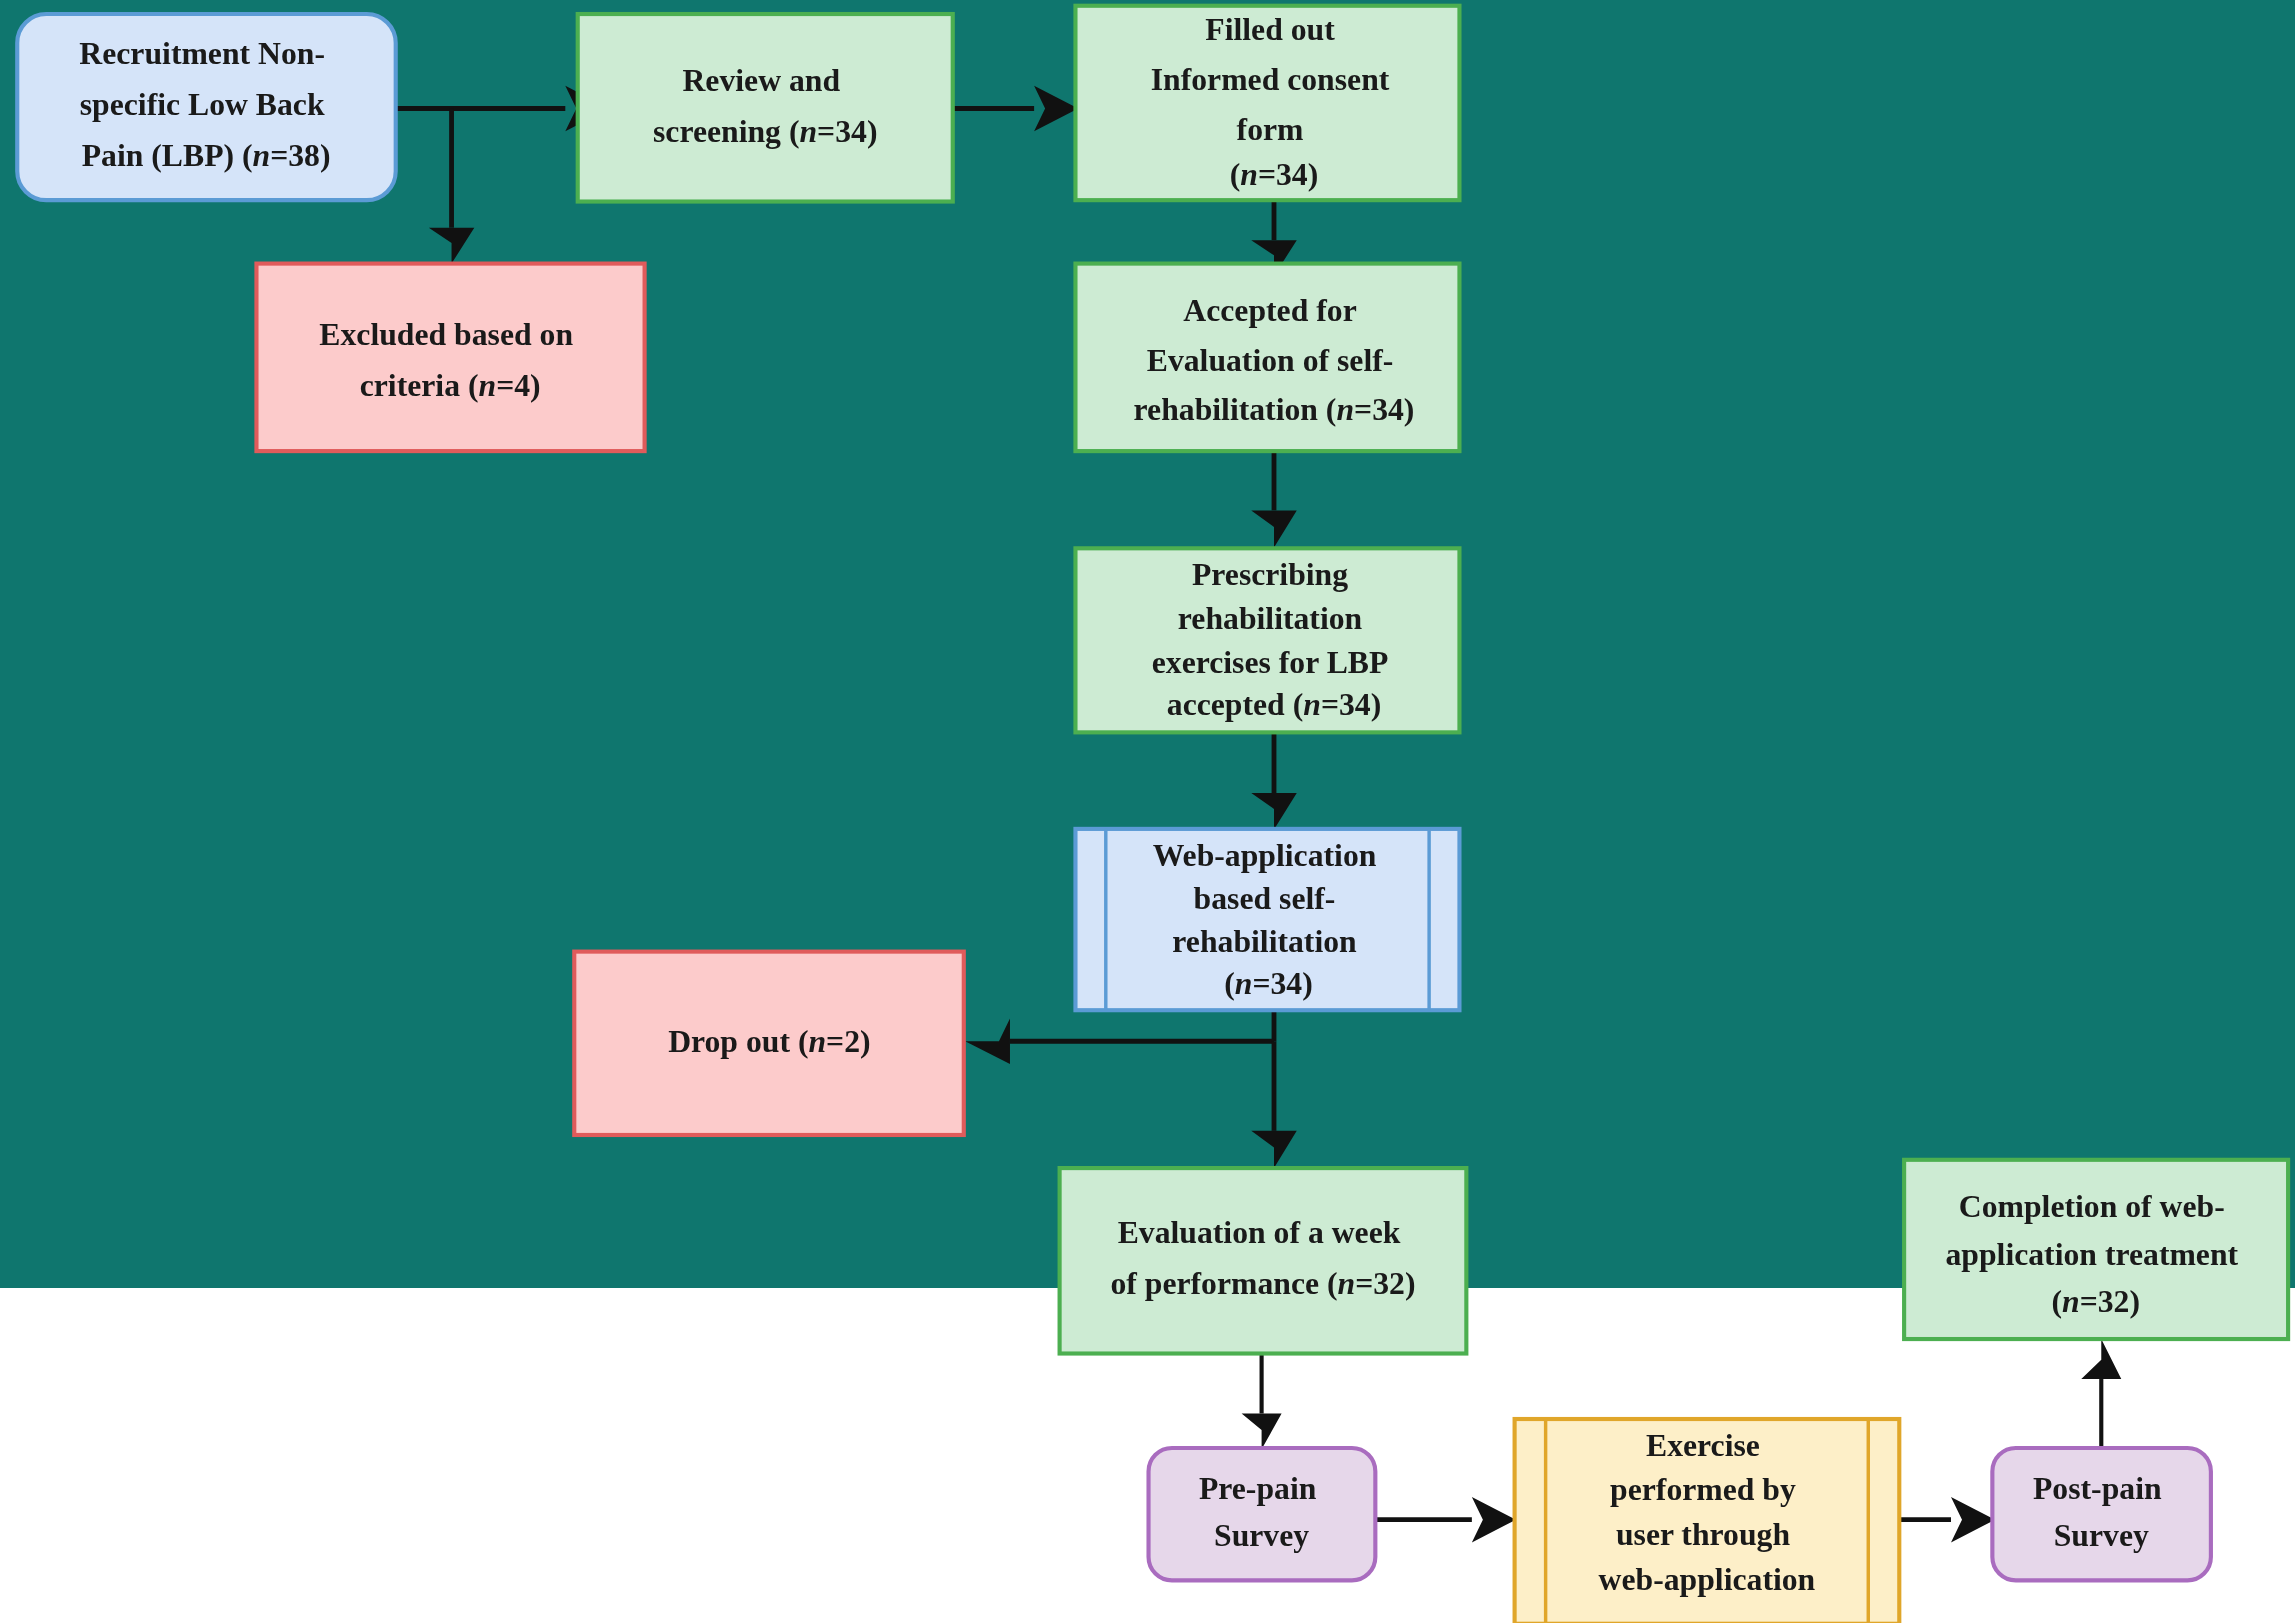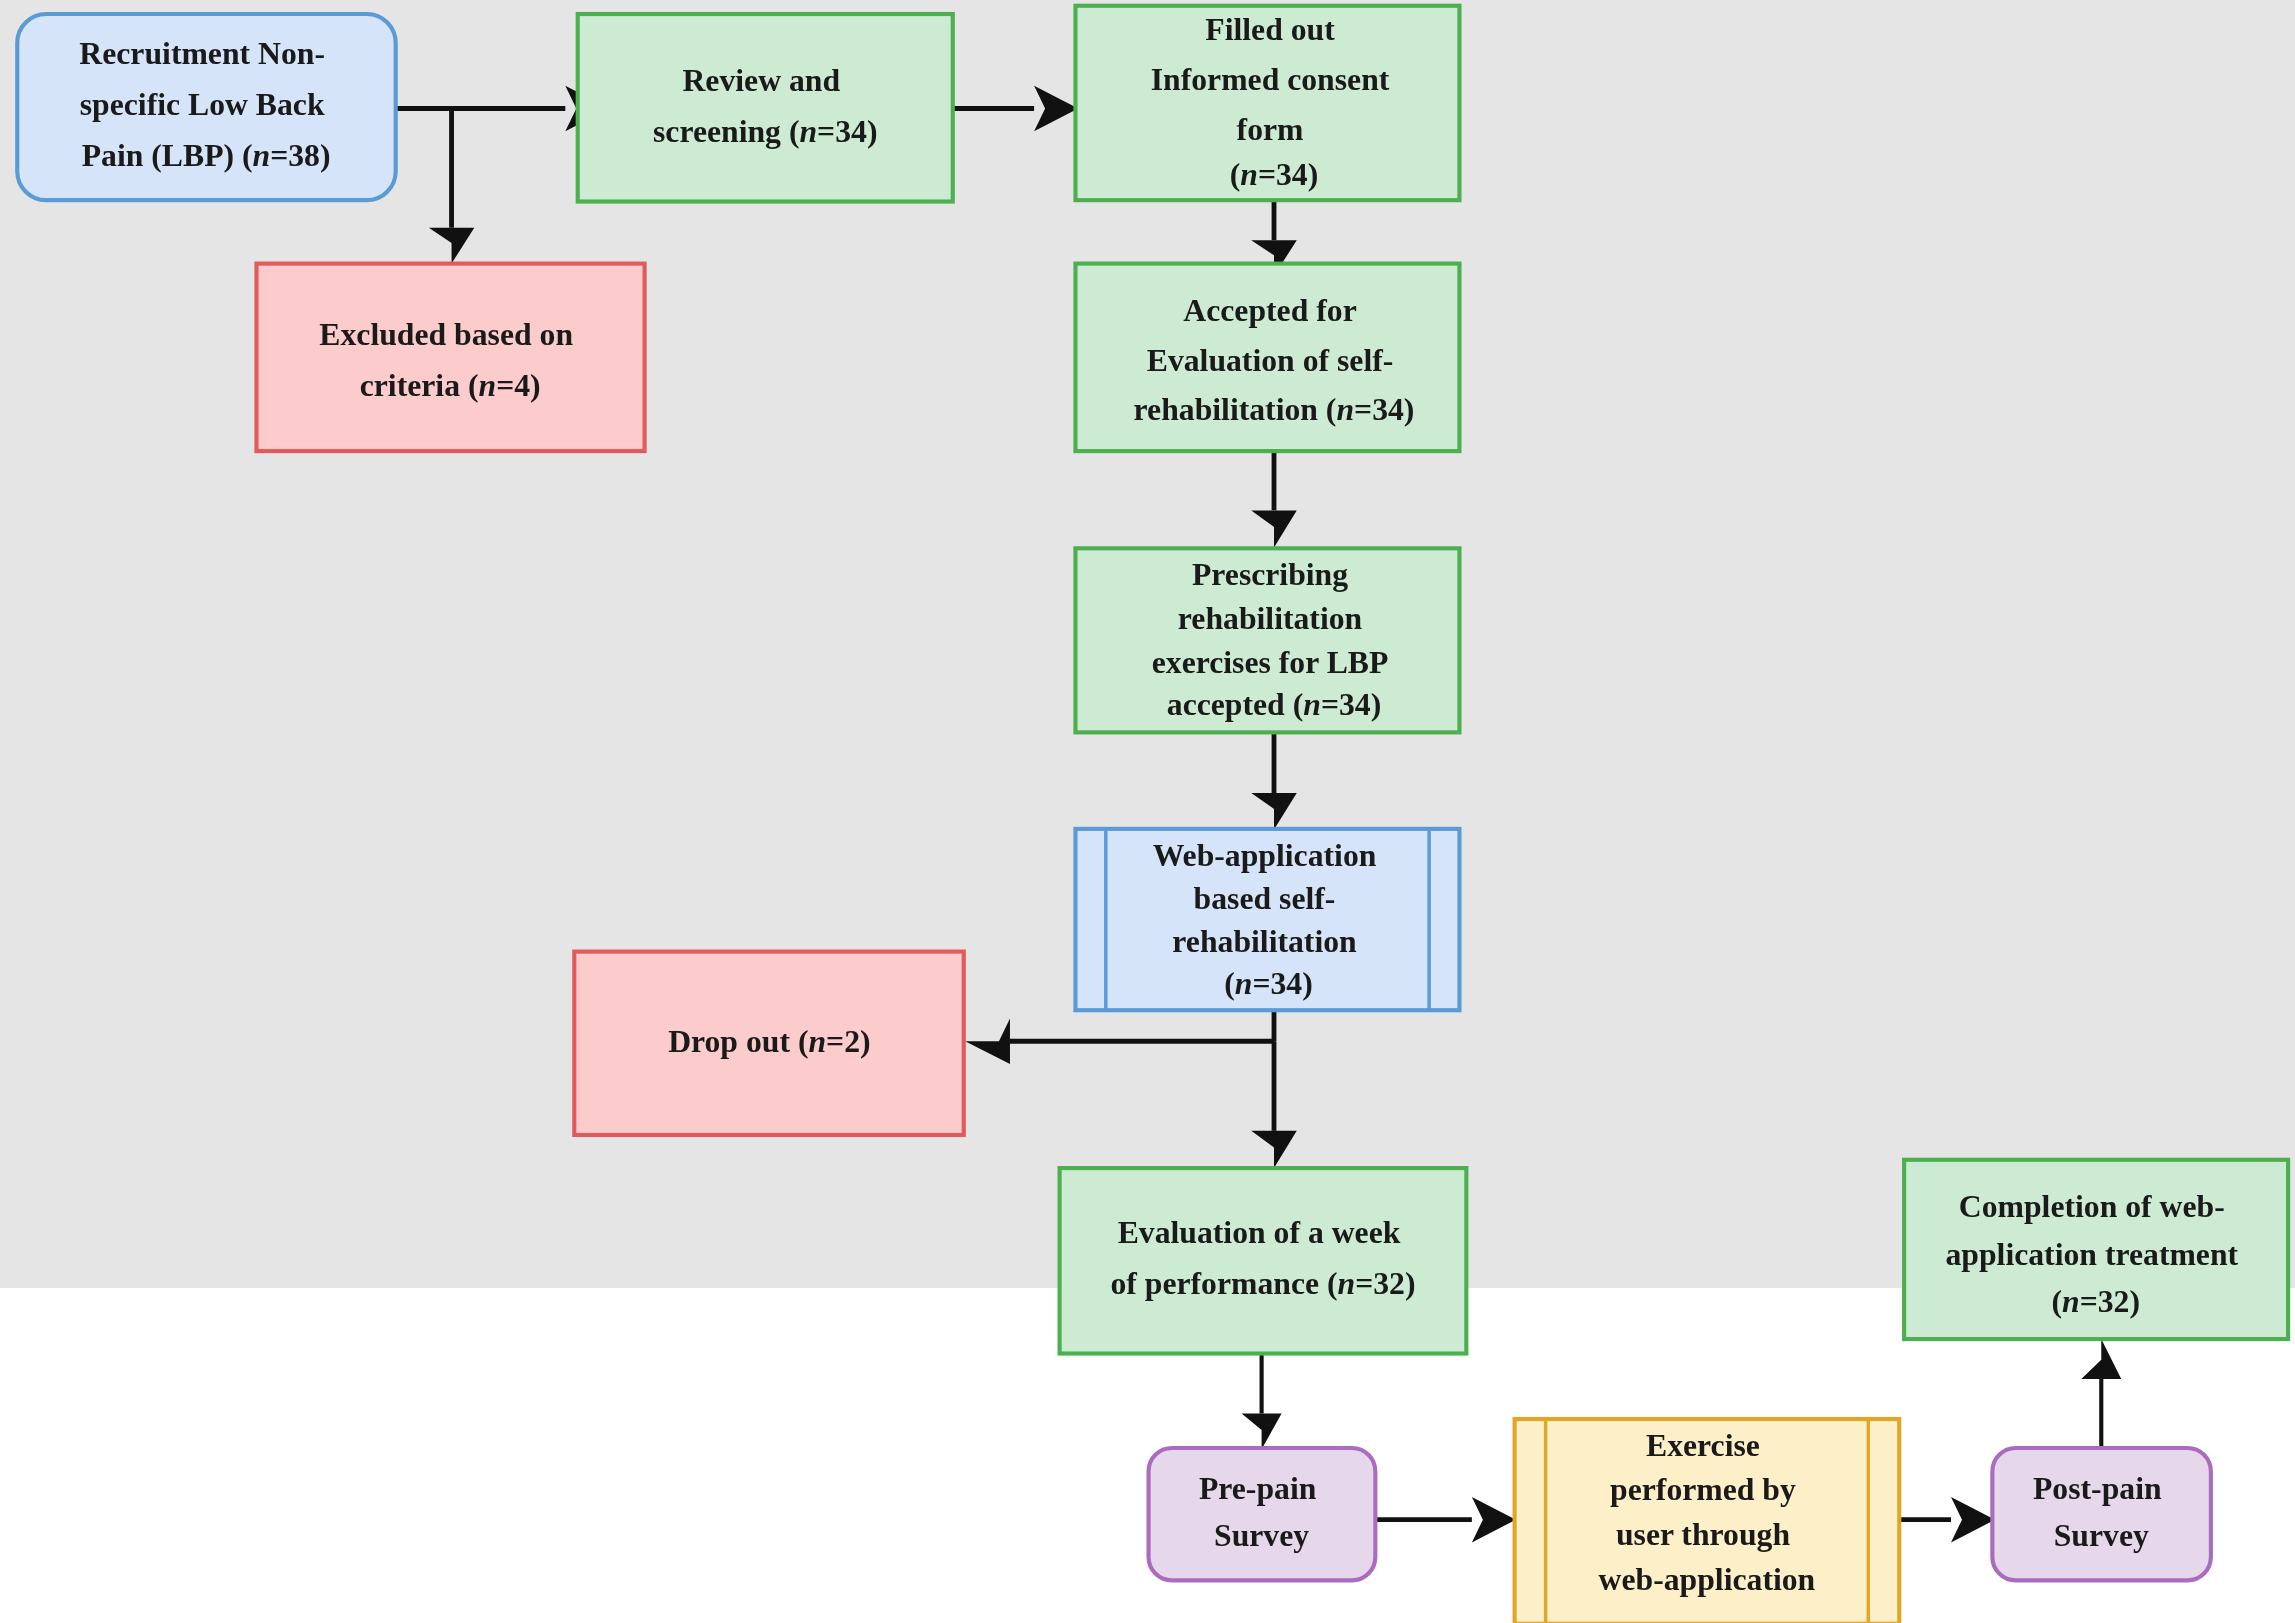--- a/index.html
+++ b/index.html
@@ -11,21 +11,21 @@
   body {
     width: 2295px;
     height: 1624px;
     overflow: hidden;
     font-family: "Liberation Serif", "DejaVu Serif", serif;
   }
   #flowchart-root {
     position: relative;
     width: 2295px;
     height: 1288px;
-    background: #e5e5e5;
+    background: #0f766e;
     text-decoration: underline;
   }
   svg#flow-svg {
     position: absolute;
     top: 0;
     left: 0;
     width: 2295px;
     height: 1624px;
     display: block;
   }

